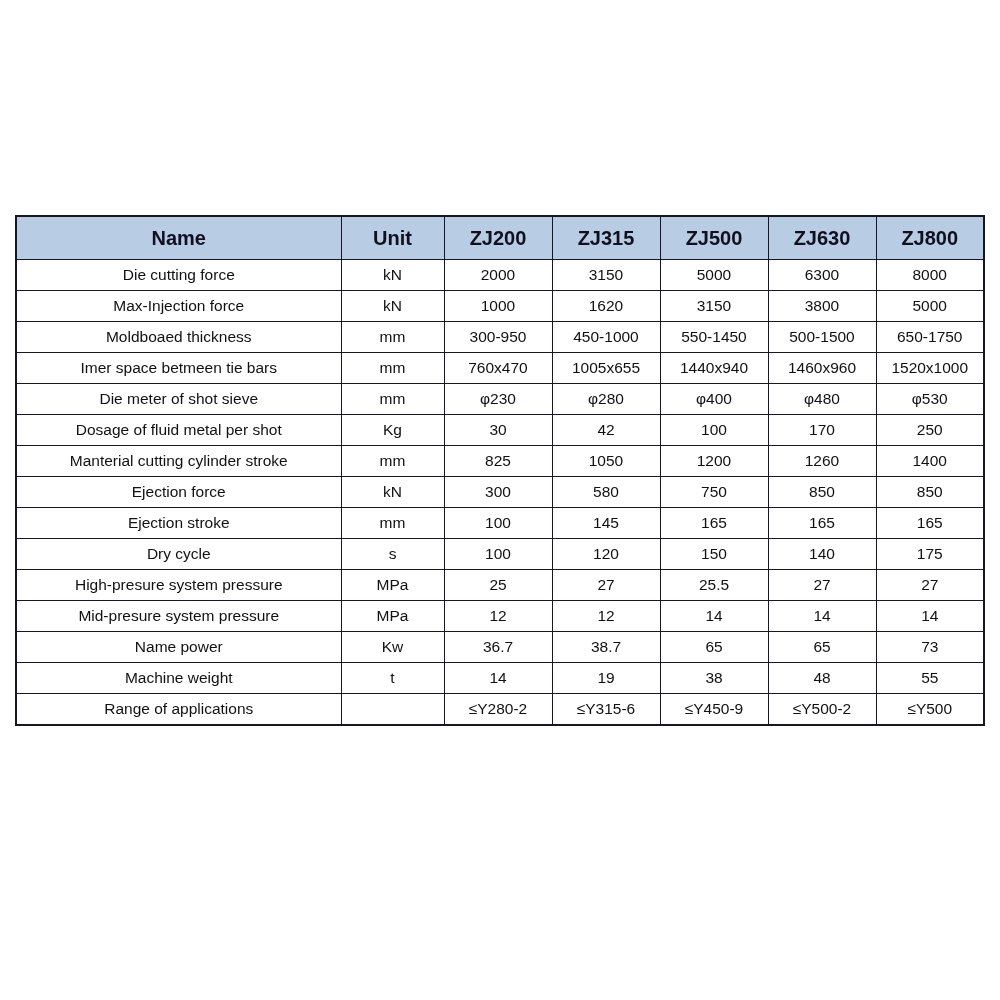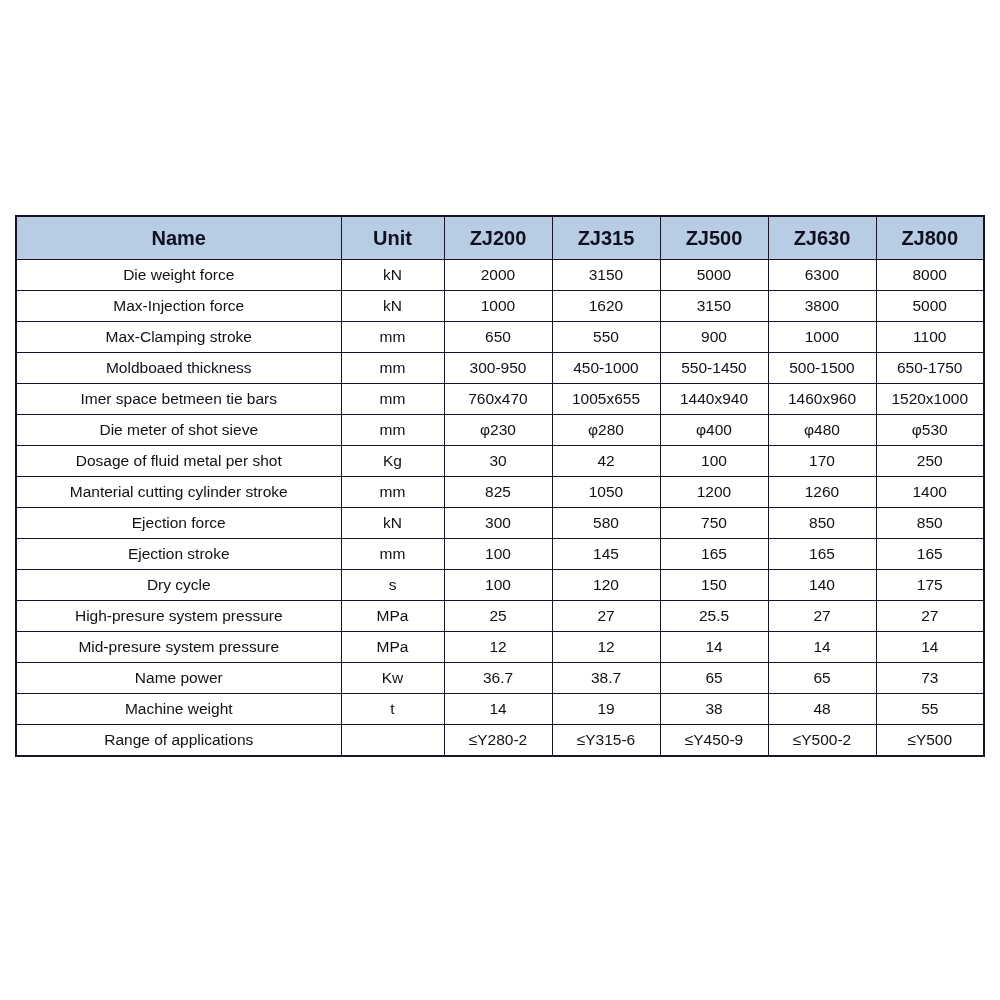--- a/index.html
+++ b/index.html
@@ -76,47 +76,38 @@
             <th>Unit</th>
             <th>ZJ200</th>
             <th>ZJ315</th>
             <th>ZJ500</th>
             <th>ZJ630</th>
             <th>ZJ800</th>
           </tr>
       </thead>
       <tbody id="table-body">
           <tr>
-            <td>Die weight force</td>
+            <td>Die cutting force</td>
             <td>kN</td>
             <td>2000</td>
             <td>3150</td>
             <td>5000</td>
             <td>6300</td>
             <td>8000</td>
           </tr>
           <tr>
             <td>Max-Injection force</td>
             <td>kN</td>
             <td>1000</td>
             <td>1620</td>
             <td>3150</td>
             <td>3800</td>
             <td>5000</td>
           </tr>
           <tr>
-            <td>Max-Clamping stroke</td>
-            <td>mm</td>
-            <td>650</td>
-            <td>550</td>
-            <td>900</td>
-            <td>1000</td>
-            <td>1100</td>
-          </tr>
-          <tr>
             <td>Moldboaed thickness</td>
             <td>mm</td>
             <td>300-950</td>
             <td>450-1000</td>
             <td>550-1450</td>
             <td>500-1500</td>
             <td>650-1750</td>
           </tr>
           <tr>
             <td>Imer space betmeen tie bars</td>

